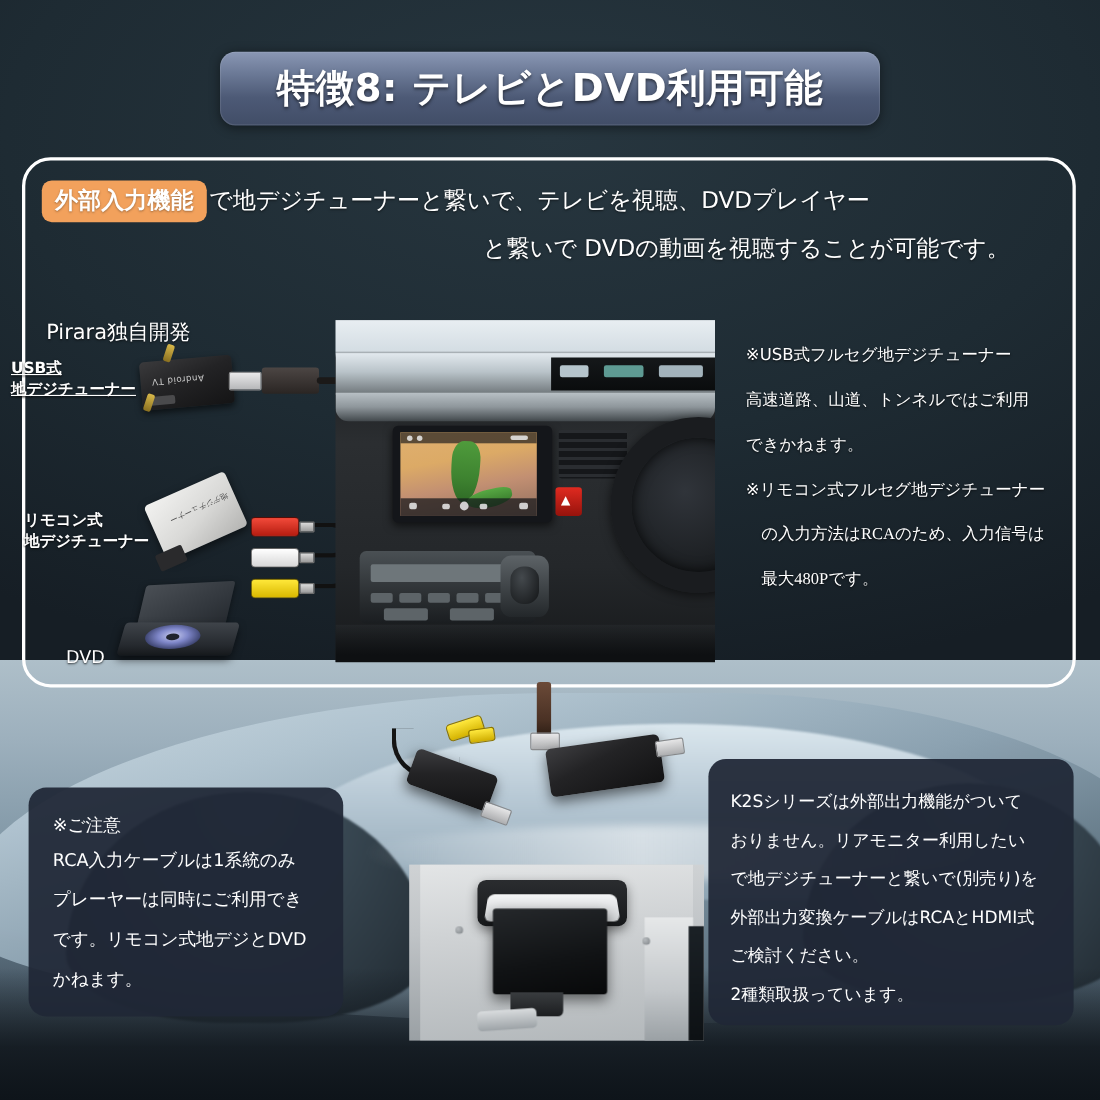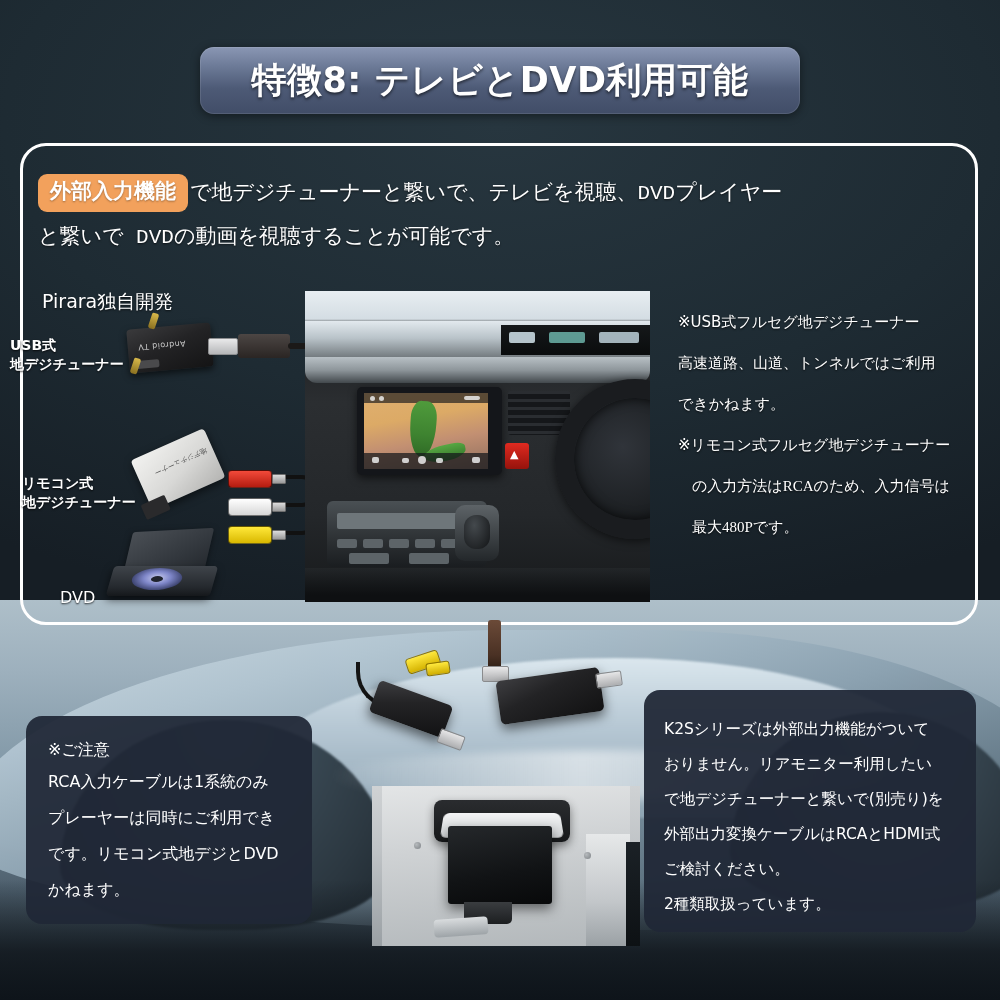--- a/index.html
+++ b/index.html
@@ -80,29 +80,28 @@
 
   
   .panel {
     position: absolute; left: 20px; top: 143px; width: 958px; height: 482px;
     border: 3px solid #ffffff;
     border-radius: 26px;
   }
 
   
   .lead {
-    position: absolute; left: 38px; top: 172px; width: 920px;
+    position: absolute; left: 38px; top: 160px; width: 920px;
     color: #ffffff;
     font-size: 21px;
     line-height: 44px;
     text-shadow: 0 1px 2px rgba(0,0,0,.6);
-    font-family: Liberation Mono, monospace;
   }
   .lead .line1 { display: block; white-space: nowrap; }
-  .lead .line2 { display: block; text-align: left; padding-right: 40px; }
+  .lead .line2 { display: block; text-align: right; padding-right: 40px; }
   .badge {
     display: inline-block;
     background: #f2a15c;
     color: #ffffff;
     font-weight: 700;
     font-size: 21px;
     line-height: 1;
     padding: 8px 12px 9px;
     border-radius: 9px;
     vertical-align: middle;
@@ -117,22 +116,22 @@
     text-shadow: 0 1px 2px rgba(0,0,0,.7);
     white-space: nowrap;
   }
   .dev-label {
     position: absolute;
     color: #ffffff; font-size: 14px; font-weight: 700;
     line-height: 19px;
     text-shadow: 0 1px 2px rgba(0,0,0,.8);
     white-space: nowrap;
   }
-  .dev-label.usb   { left: 10px;  top: 336px; }
-  .dev-label.remo  { left: 22px;  top: 474px; }
+  .dev-label.usb   { left: 10px;  top: 326px; text-decoration: underline; }
+  .dev-label.remo  { left: 22px;  top: 464px; }
   .dev-label.dvd   { left: 60px;  top: 588px; font-weight: 400; font-size: 16px; }
 
   
   .usb-tuner {
     position: absolute; left: 128px; top: 326px; width: 84px; height: 44px;
     background: linear-gradient(160deg, #3a3a3c 0%, #232325 45%, #141415 100%);
     border-radius: 4px;
     transform: rotate(-5deg);
     box-shadow: 0 3px 7px rgba(0,0,0,.6);
   }

